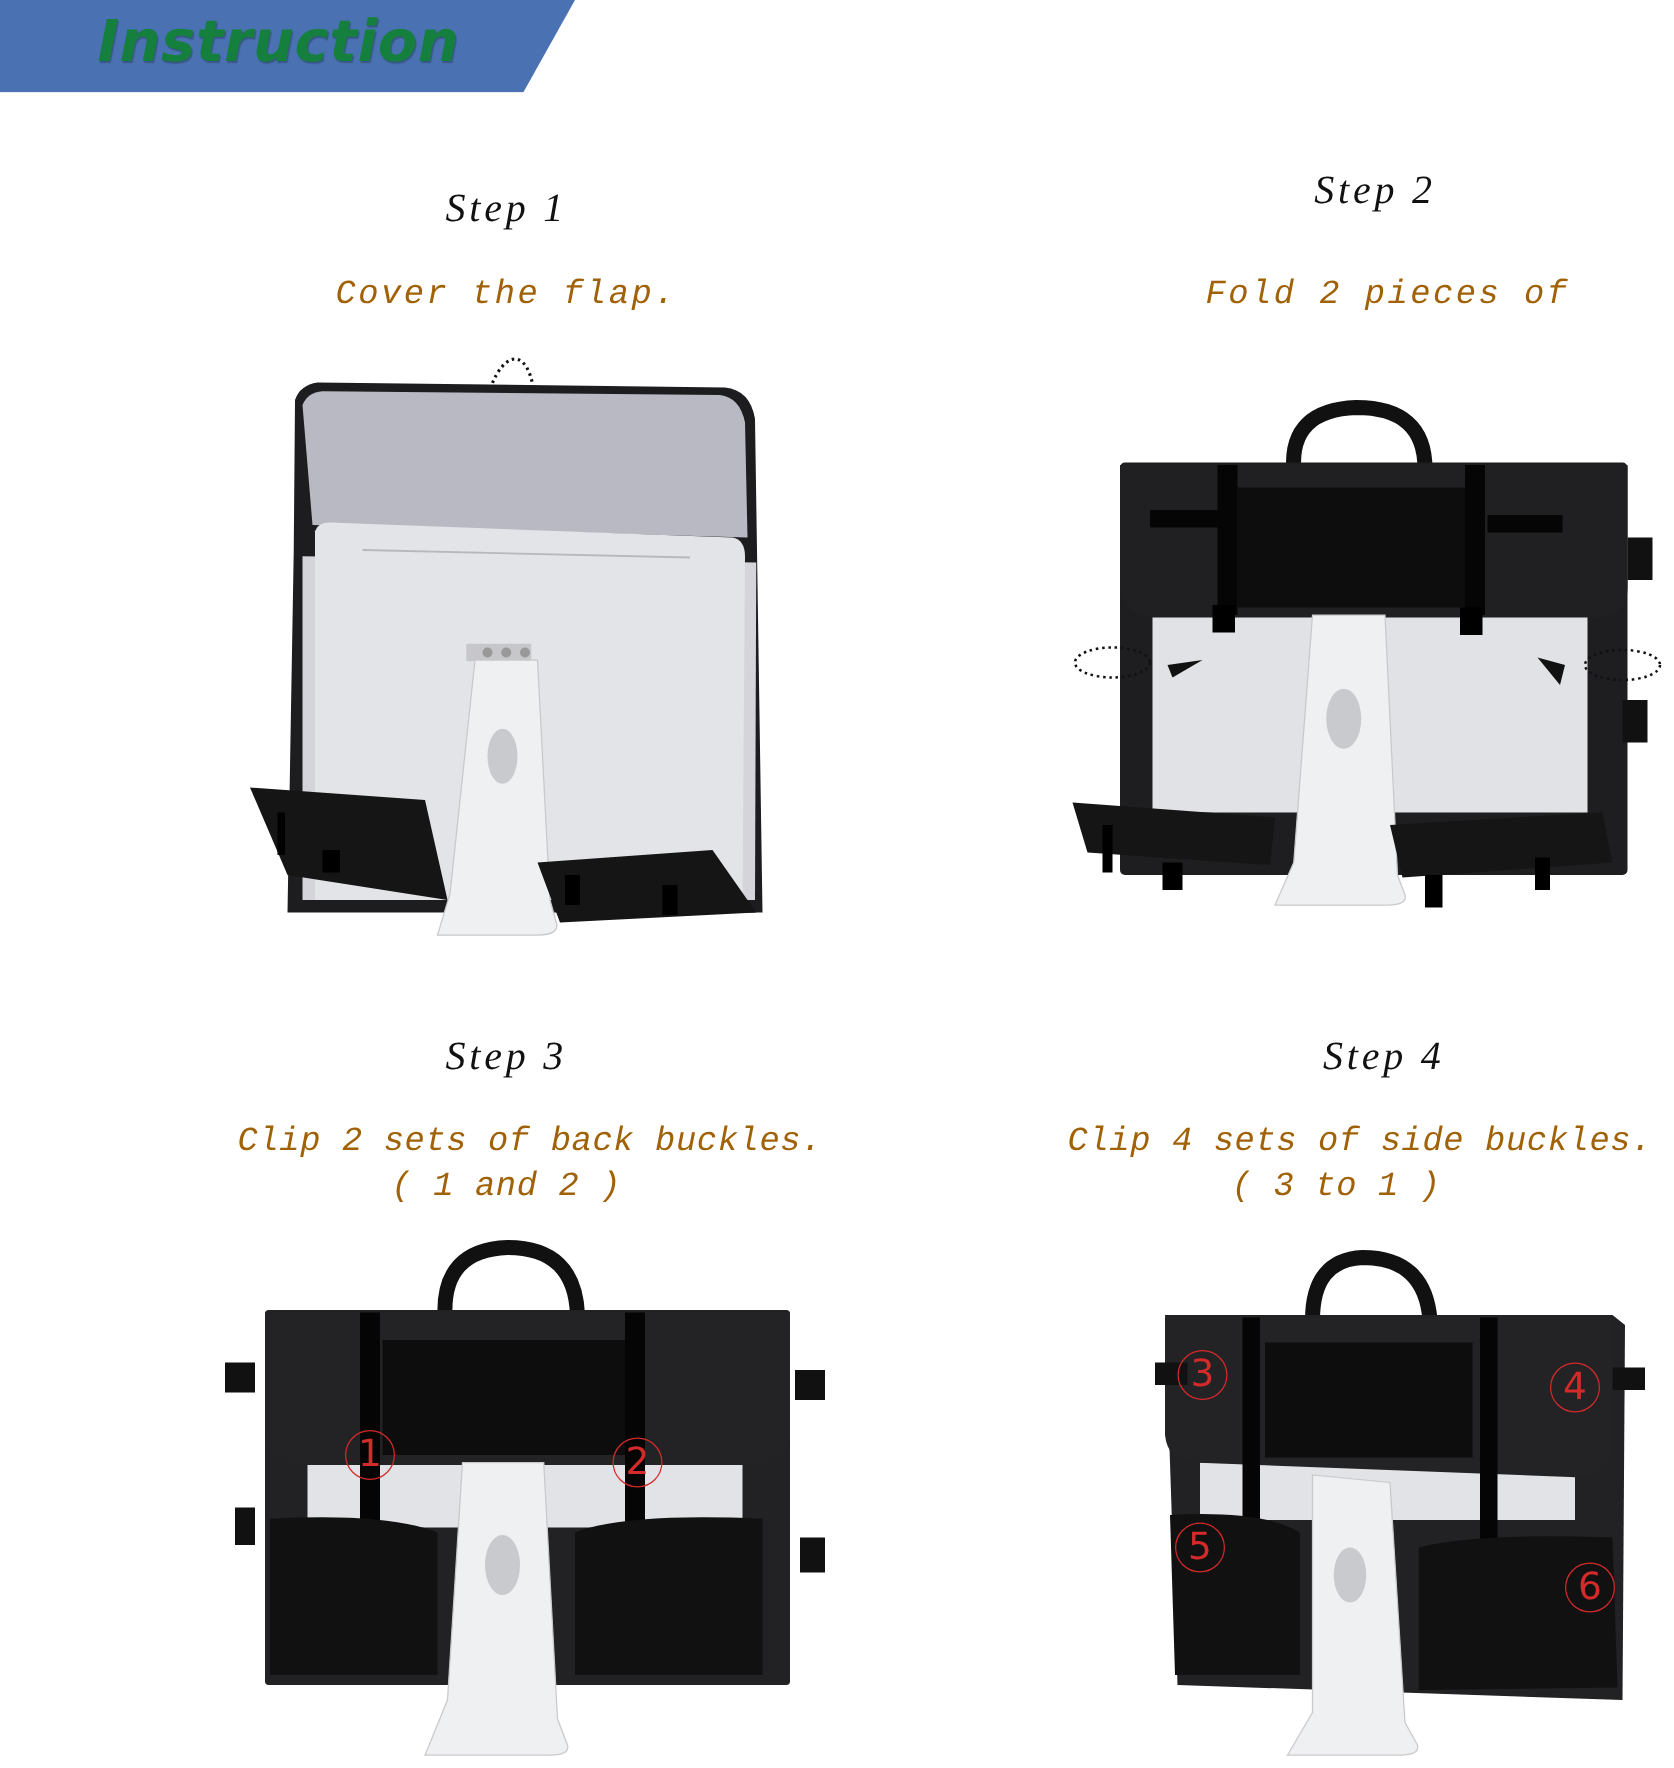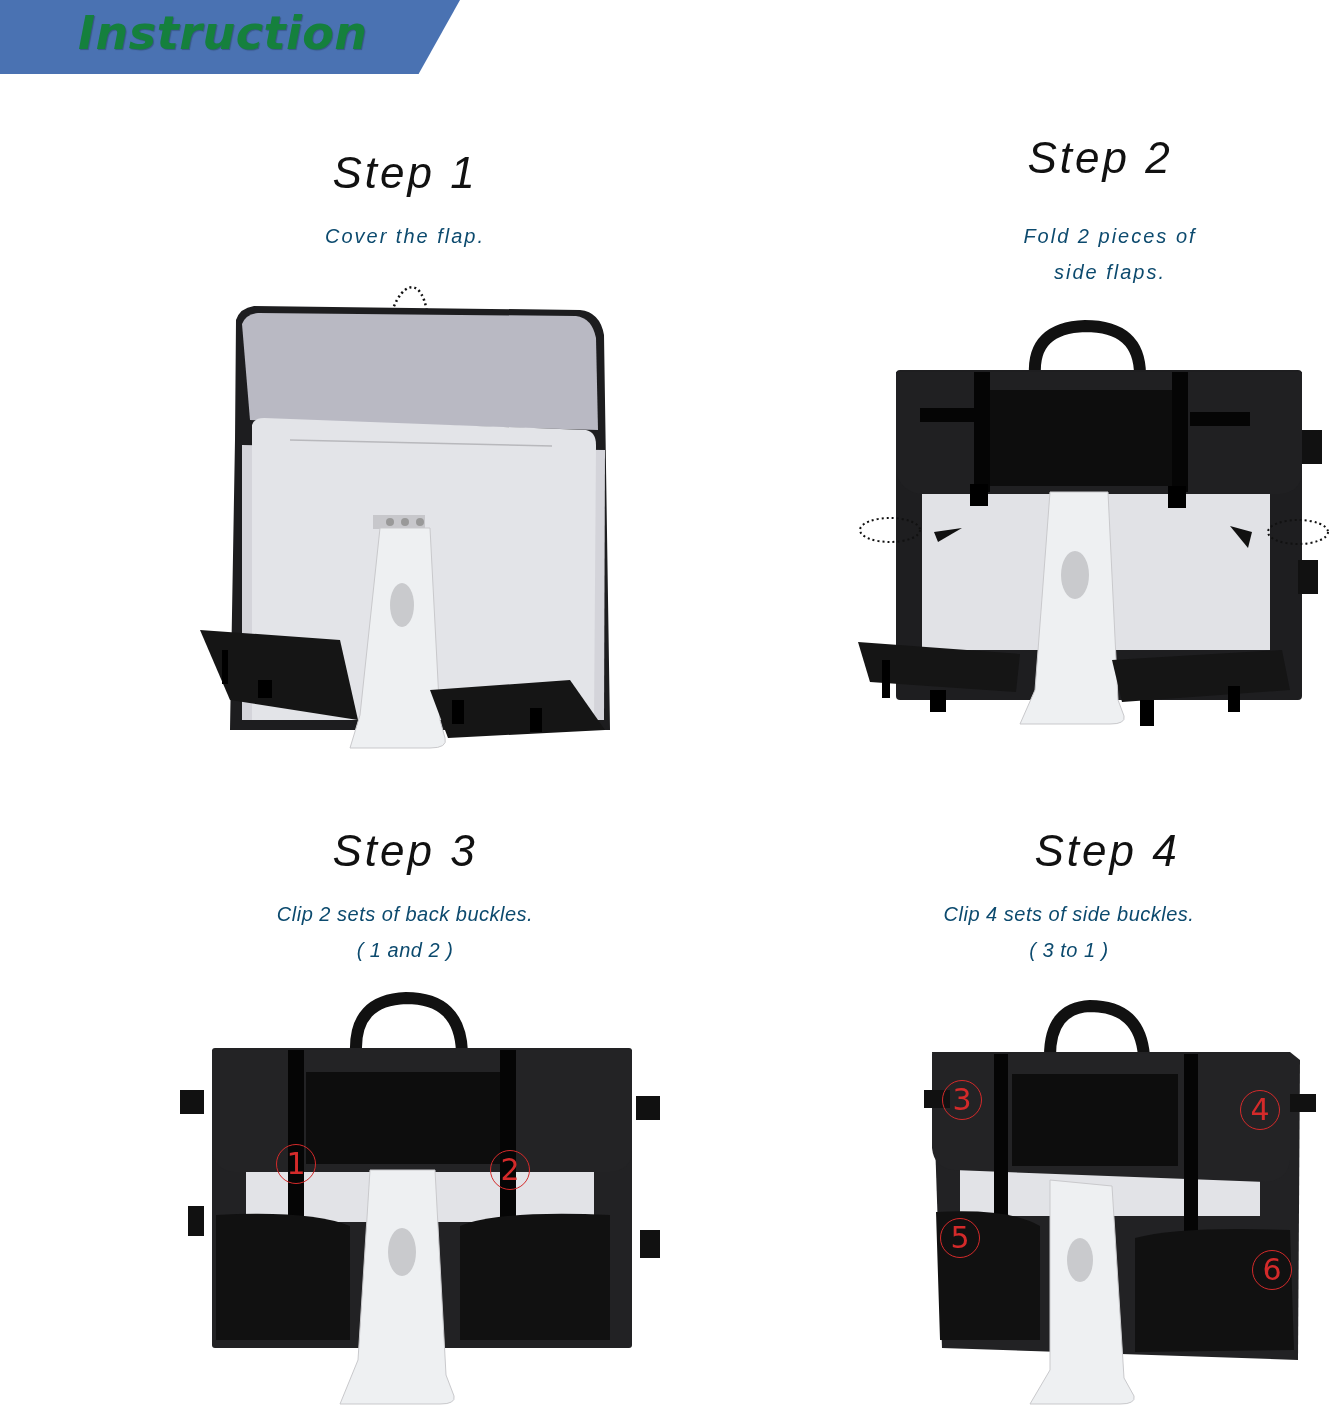--- a/index.html
+++ b/index.html
@@ -14,26 +14,26 @@
   .banner-title {
     position: absolute; left: 58px; top: 6px;
     font-family: "DejaVu Sans", sans-serif; font-style: italic; font-weight: bold;
     font-size: 46px; color: #15803d; letter-spacing: 0.5px;
     text-shadow: 1px 1px 1px rgba(0,0,0,0.25);
     margin-left: 20px;
   }
 
   .step { position: absolute; text-align: center; }
   .step-title {
-    font-family: Liberation Sans, sans-serif; font-style: italic;
-    font-size: 44px; color: #111; letter-spacing: 3px; white-space: nowrap;
+    font-family: Liberation Serif, serif; font-style: italic;
+    font-size: 32px; color: #111; letter-spacing: 3px; white-space: nowrap;
   }
   .step-desc {
-    font-family: Liberation Sans, sans-serif; font-style: italic;
-    font-size: 20px; color: #0c4a6e; letter-spacing: 2px; line-height: 36px; white-space: nowrap;
+    font-family: Liberation Mono, monospace; font-style: italic;
+    font-size: 27px; color: #a16207; letter-spacing: 2px; line-height: 36px; white-space: nowrap;
   }
   .step-desc.tight { letter-spacing: 0.5px; }
 
   .illus { position: absolute; }
   .callout {
     position: absolute; width: 40px; height: 40px; border: 1.5px solid #d42a2a; border-radius: 50%;
     color: #d42a2a; font-family: "DejaVu Sans", sans-serif; font-size: 30px; line-height: 37px; text-align: center;
   }
 </style>
 </head>
@@ -74,21 +74,20 @@
     <rect x="68" y="420" width="14" height="18" fill="#000"></rect>
   <rect x="262" y="440" width="12" height="24" fill="#000"></rect>
     <rect x="340" y="448" width="12" height="24" fill="#000"></rect>
 </svg>
 
 <div class="step" style="left:900px; top:133px; width:400px;">
   <div class="step-title">Step 2</div>
 </div>
 <div class="step" style="left:900px; top:218px; width:420px;">
   <div class="step-desc">Fold 2 pieces of</div>
-  <div class="step-desc">side flaps.</div>
 </div>
 <svg class="illus" style="left:850px; top:320px;" width="489" height="430" viewBox="0 0 489 430">
 
   <path d="M185 55 Q 182 8 235 6 Q 290 6 290 55" fill="none" stroke="#111" stroke-width="12"></path>
 
   <rect x="46" y="50" width="406" height="330" rx="4" fill="#1e1e20"></rect>
 
   <path d="M72 172 L 420 172 L 420 330 L 72 330 Z" fill="#e1e2e6"></path>
 
   <path d="M46 52 L 452 52 L 452 150 Q 452 172 430 174 L 72 174 Q 50 172 46 150 Z" fill="#202022"></path>

